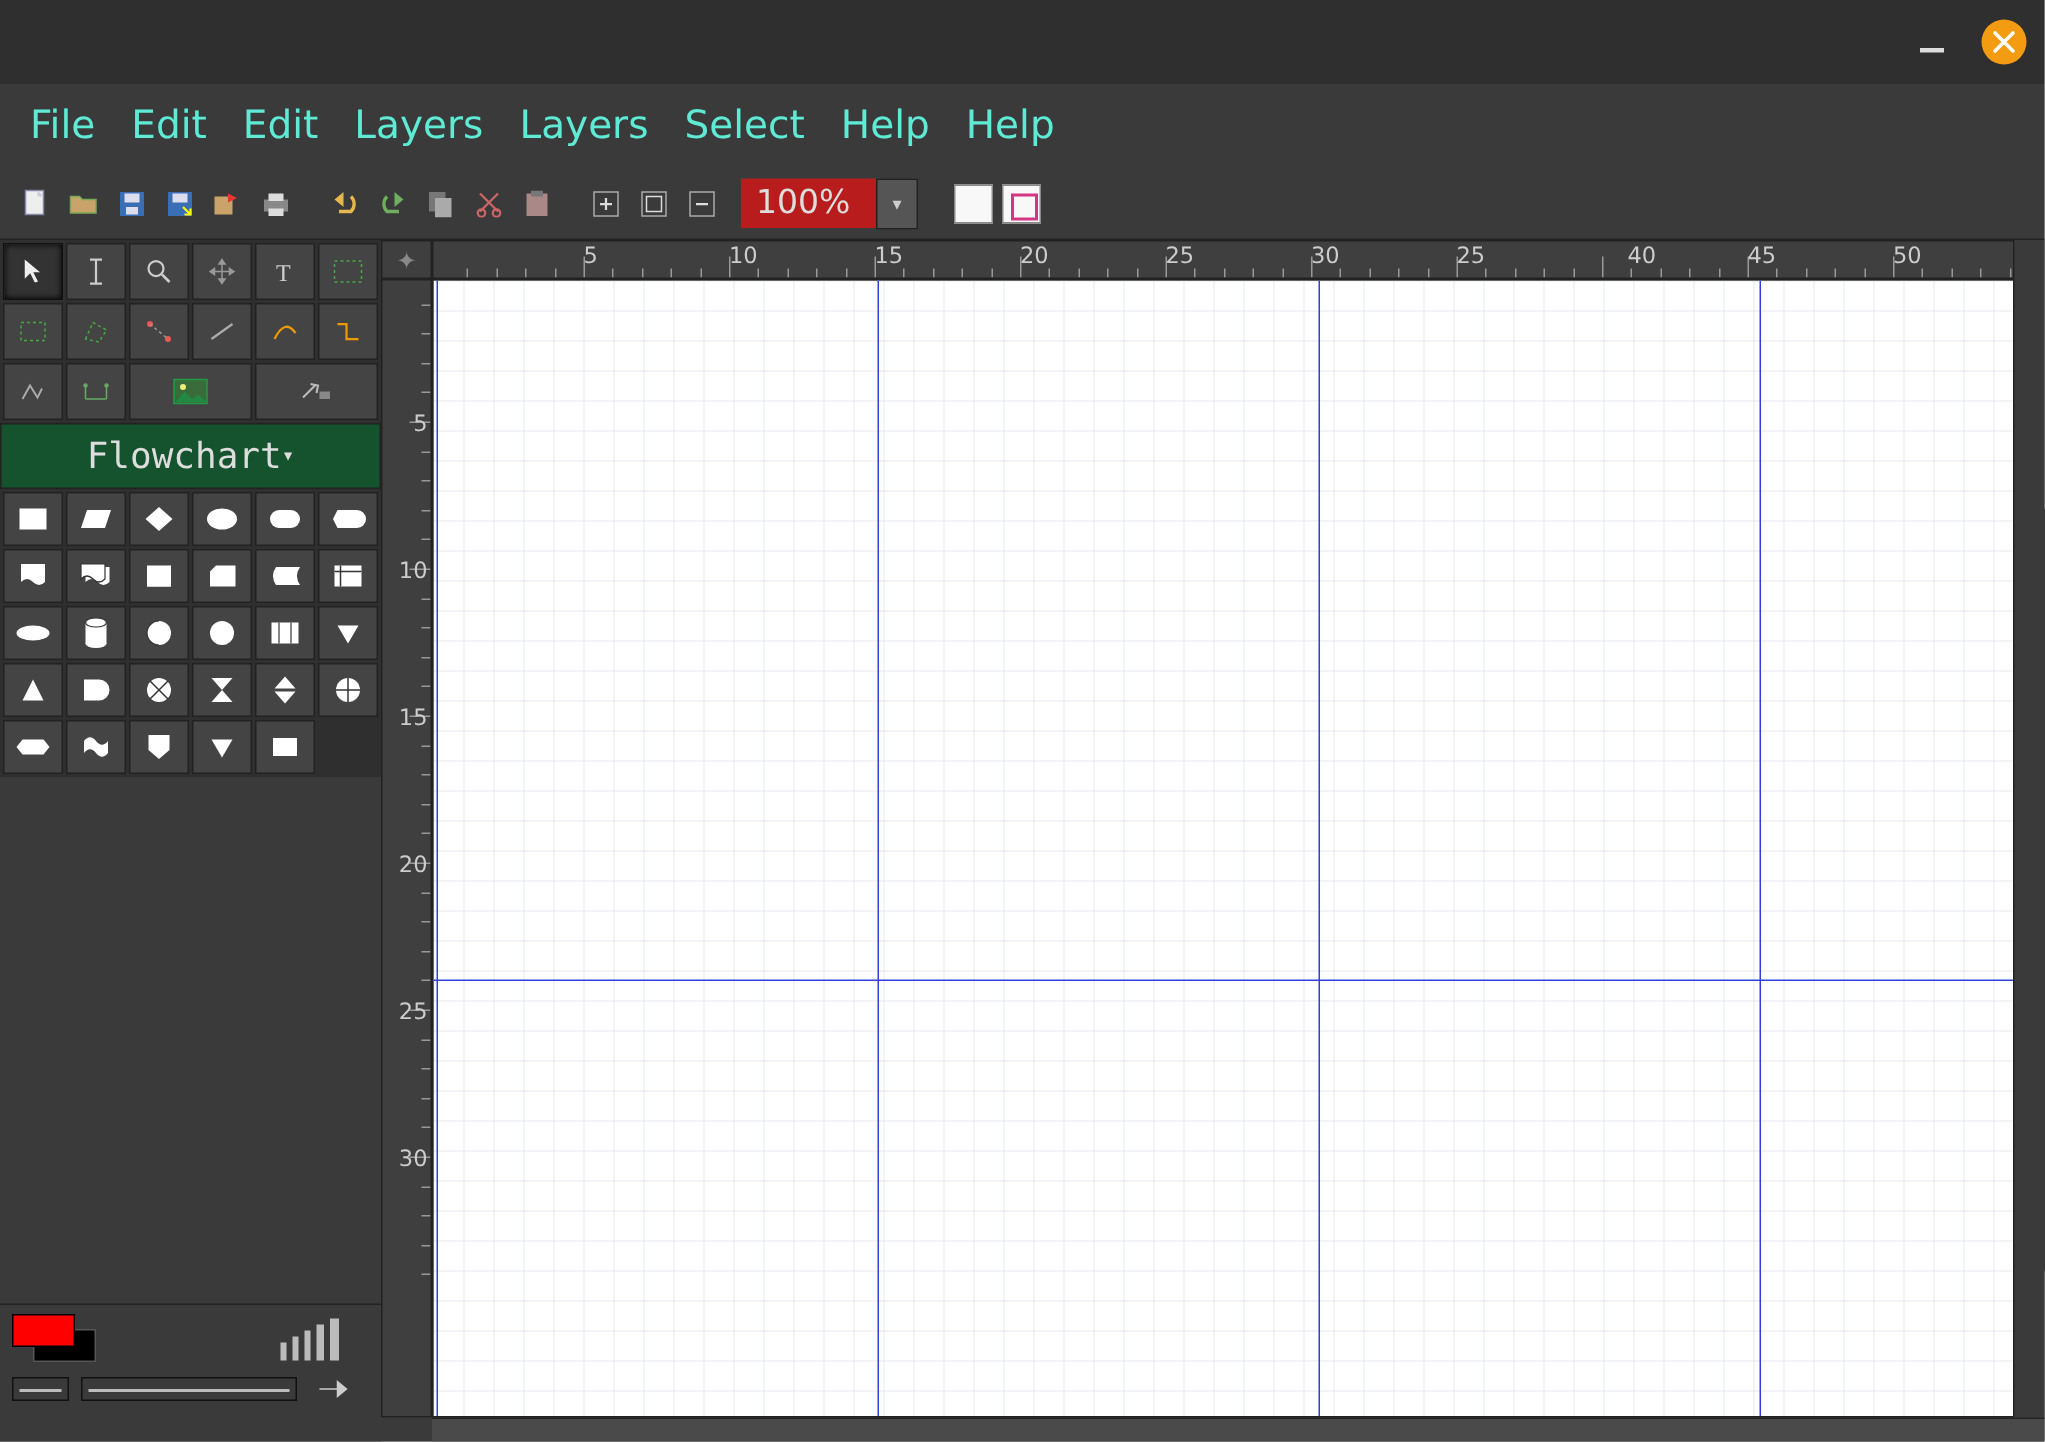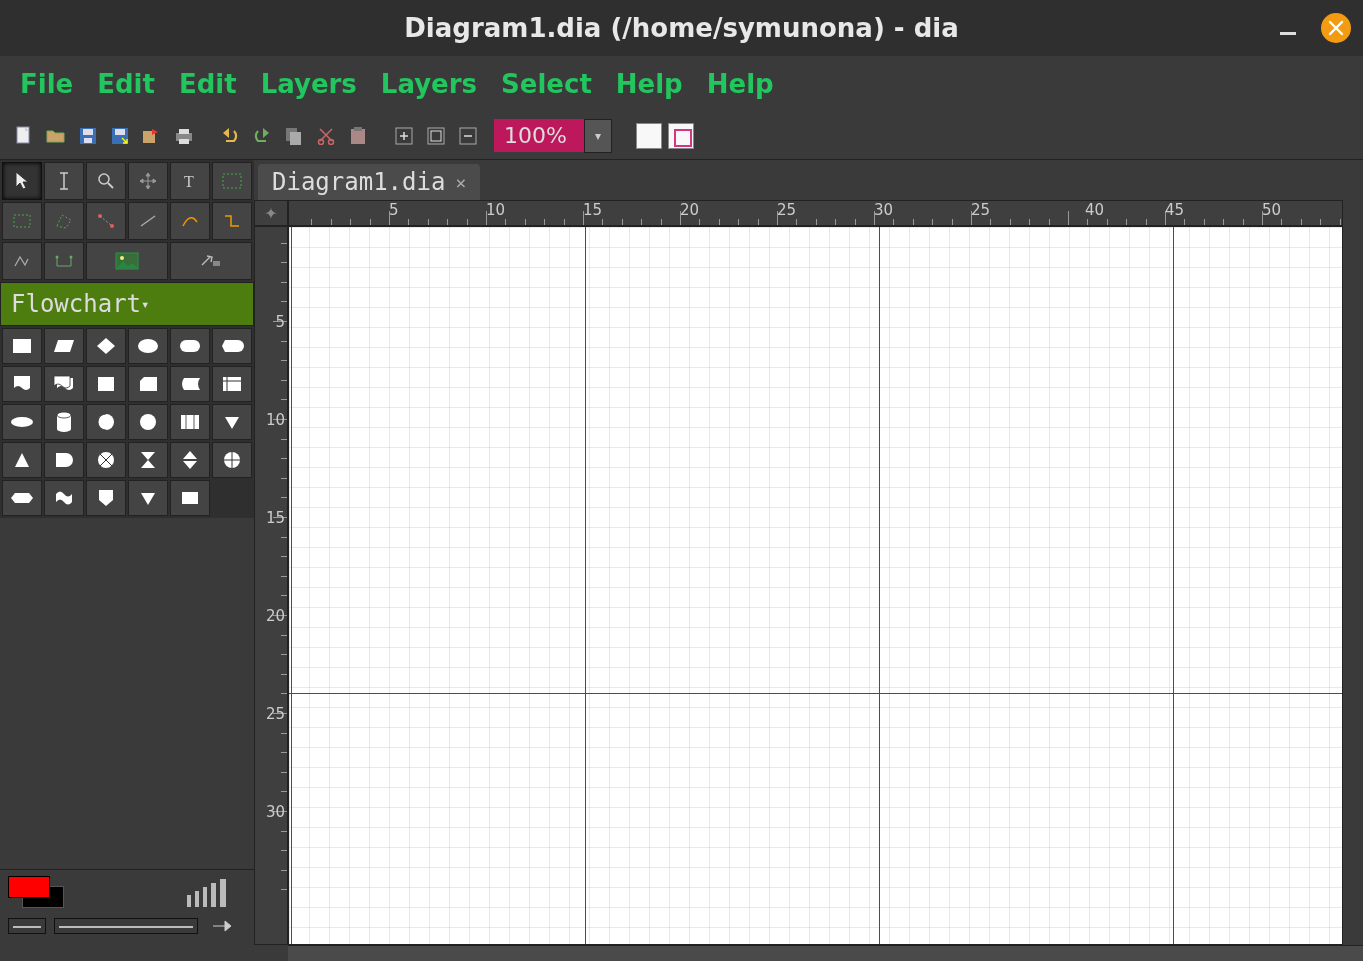--- a/index.html
+++ b/index.html
@@ -50,24 +50,23 @@
   .menubar {
     height:56px;
     background:#3a3a3a;
     display:flex;
     align-items:center;
     padding:0 8px;
     gap:0;
   }
   .menubar .menu-item {
     font-size:26px;
-    color:#22c55e;
+    color:#5eead4;
     padding:4px 12px;
     font-family: "DejaVu Sans", sans-serif;
-    font-weight: bold;
   }
 
   
   .toolbar {
     height:48px;
     background:#3a3a3a;
     display:flex;
     align-items:center;
     padding:0 10px;
     gap:4px;
@@ -79,21 +78,21 @@
     border-radius:2px;
   }
   .tbtn svg { display:block; }
   .tsep { width:10px; }
   .zoom-box {
     display:flex;
     align-items:center;
     margin-left:8px;
   }
   .zoom-field {
-    background:#be185d;
+    background:#b91c1c;
     color:#ddd;
     font-size:22px;
     padding:4px 10px;
     min-width:90px;
   }
   .zoom-drop {
     width:28px; height:34px;
     background:#555;
     border:1px solid #222;
     display:flex; align-items:center; justify-content:center;
@@ -141,27 +140,27 @@
     display:flex;
     align-items:center;
     justify-content:center;
   }
   .tool-cell.sel { background:#333; border:1px solid #111; box-shadow:inset 0 0 4px #000;}
   .tool-cell.span2 { grid-column: span 2;}
   .tool-cell svg { display:block; }
 
   .shape-lib-hdr {
     height:44px;
-    background:#4d7c0f;
+    background:#14532d;
     color:#ddd;
     font-size:24px;
     display:flex;
     align-items:center;
     padding:0 10px;
-    justify-content:flex-start;
+    justify-content:center;
     border:1px solid #222;
     font-family:"DejaVu Sans Mono", monospace;
   }
   .shape-grid {
     display:grid;
     grid-template-columns:repeat(6, 1fr);
     gap:2px;
     padding:2px;
     background:#2f2f2f;
   }
@@ -369,21 +368,20 @@
     background:#4a4a4a;
     border-top:1px solid #222;
     margin-left:34px;
   }
   .right-strip{width:20px; background:#3a3a3a;}
 </style>
 </head>
 <body>
 
 <div class="titlebar">
-  <div class="title">Diagram1.dia (/home/symunona) - dia</div>
   <div class="window-controls">
     <div class="win-btn">
       <svg width="20" height="20">
           <rect x="2" y="14" width="16" height="3" fill="#ddd"></rect>
         </svg>
     </div>
     <div class="win-close">
       <svg width="16" height="16">
           <path d="M2 2 L14 14 M14 2 L2 14" stroke="#fff" stroke-width="2.4" stroke-linecap="round"></path>
         </svg>
@@ -794,26 +792,20 @@
         <div class="arrowcap">
           <svg width="30" height="16">
               <path d="M2 8h18M20 8l-6-5v10z" fill="#ccc" stroke="#ccc"></path>
             </svg>
         </div>
       </div>
     </div>
   </div>
 
   <div class="canvas-region">
-    <div class="tab-strip">
-      <div class="doc-tab">
-        <span>Diagram1.dia</span>
-        <span class="x">×</span>
-      </div>
-    </div>
 
     <div class="ruler-row">
       <div class="ruler-corner">✦</div>
       <div class="h-ruler" id="hruler">
           <div class="tick maj" style="left: 100px;"></div>
           <div class="lbl" style="left: 102px;">5</div>
           <div class="tick min" style="left: 119.4px;"></div>
           <div class="tick min" style="left: 138.8px;"></div>
           <div class="tick min" style="left: 158.2px;"></div>
           <div class="tick min" style="left: 177.6px;"></div>

